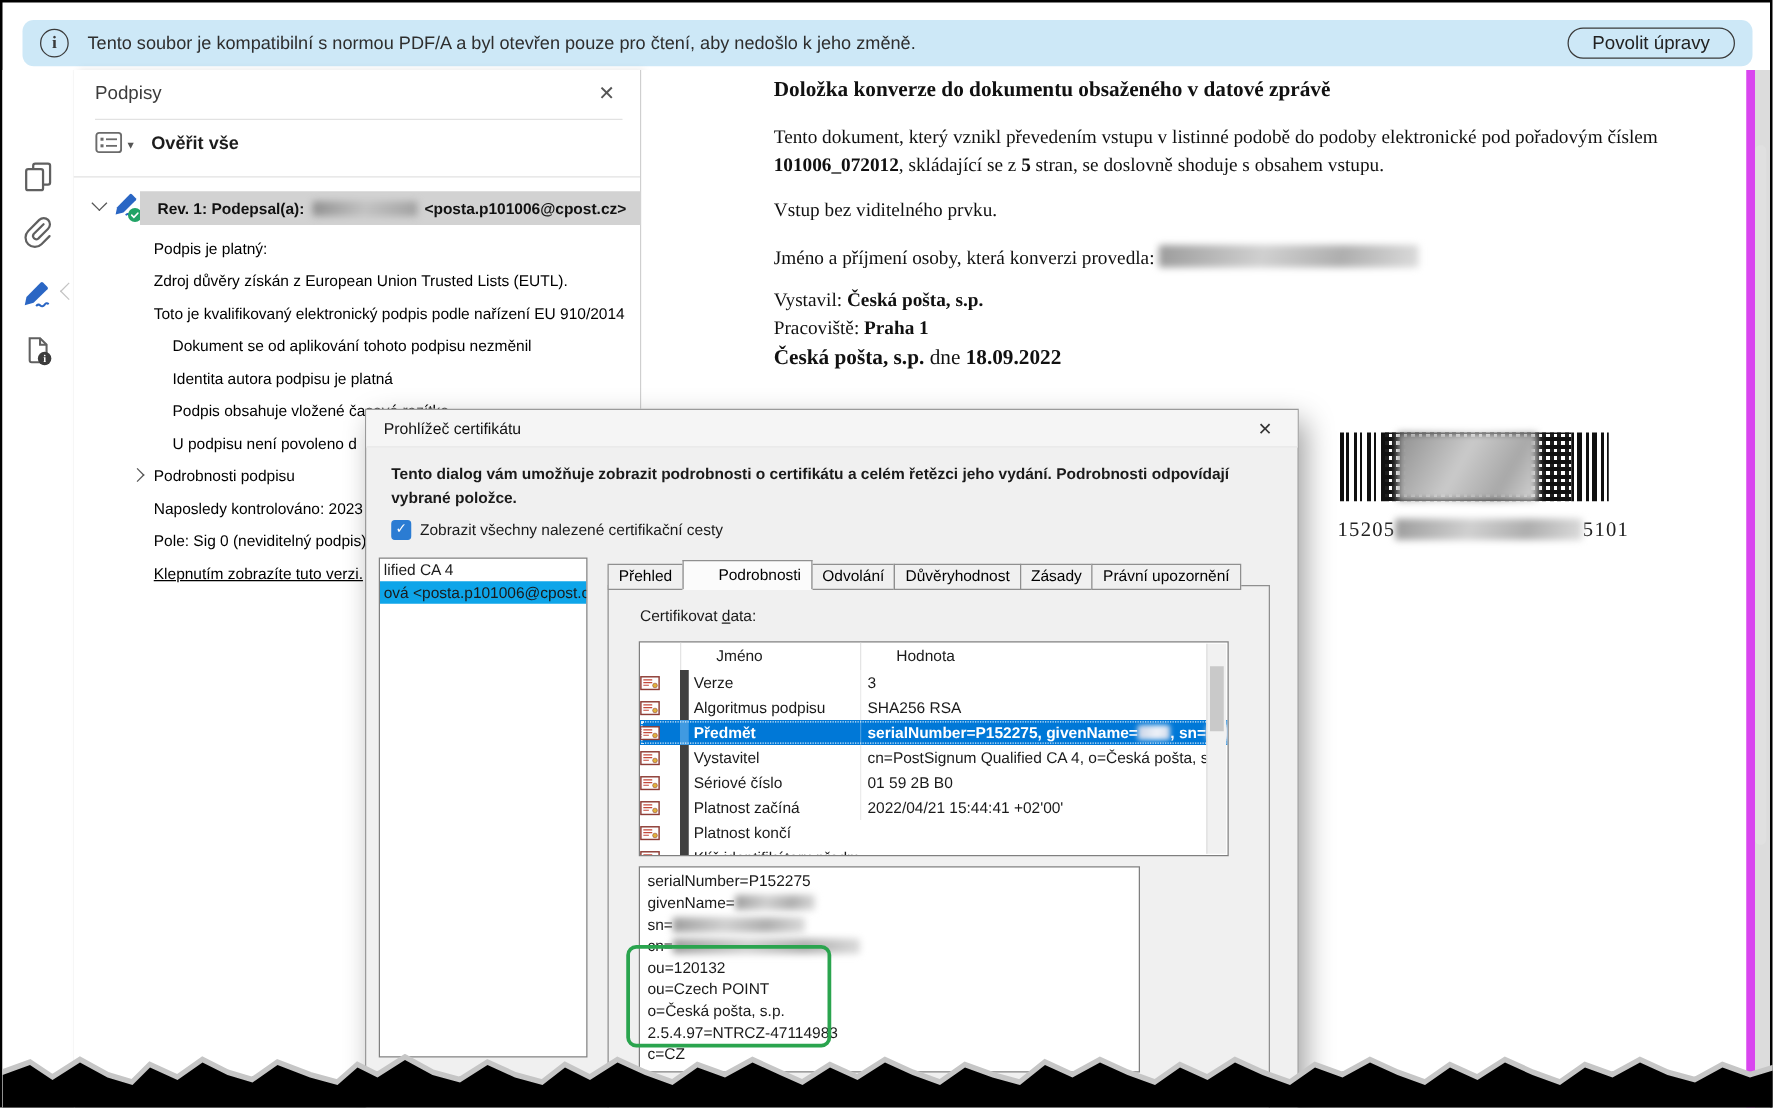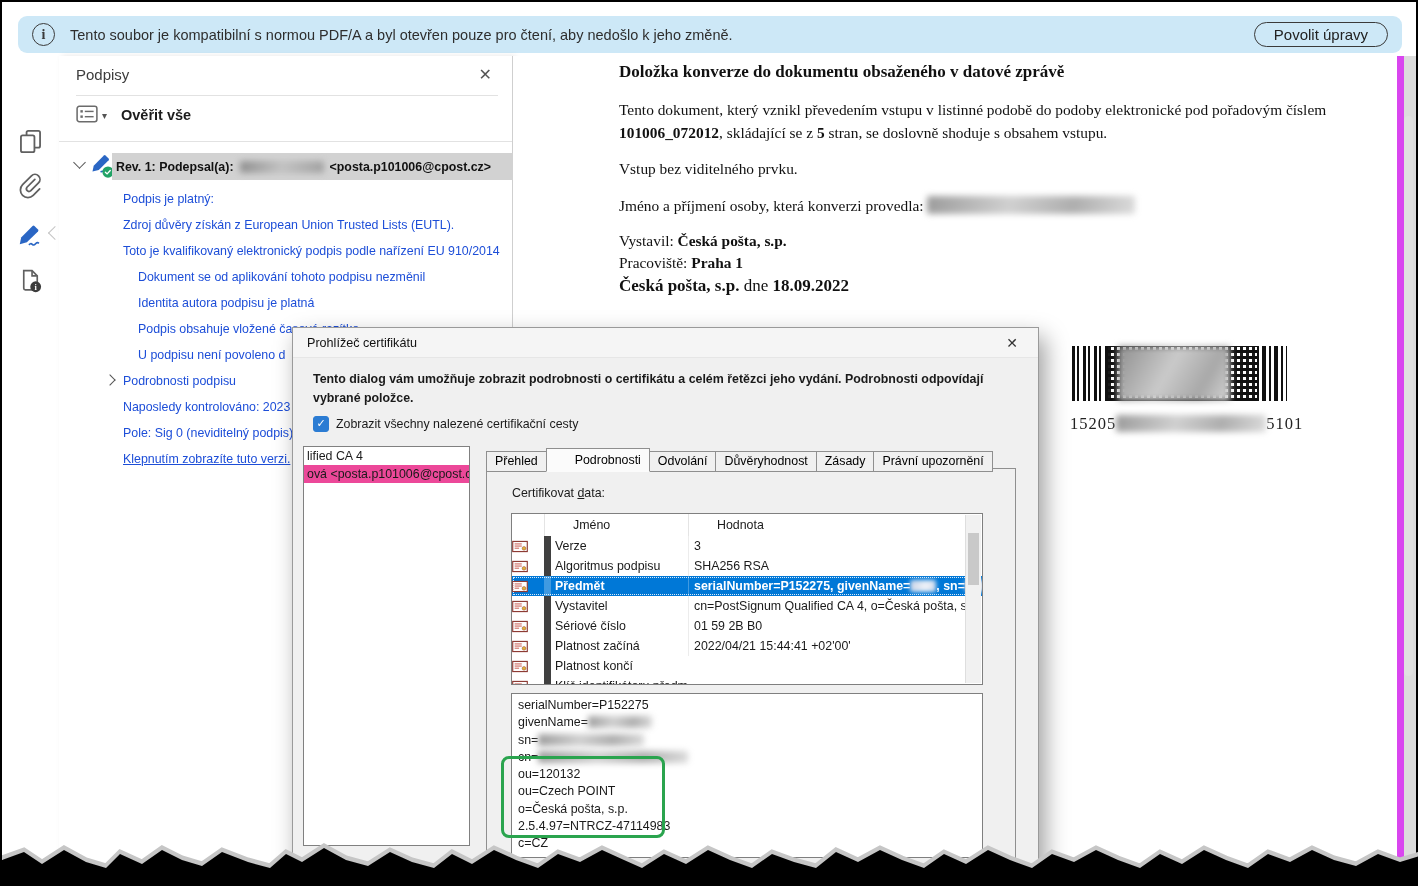--- a/index.html
+++ b/index.html
@@ -32,24 +32,24 @@
   .sp-opts{position:absolute;left:17px;top:49px;width:22px;height:18px;background:none;border:none;padding:0;cursor:pointer;}
   .sp-caret{position:absolute;left:43px;top:54px;font-size:10px;color:#555;}
   .sp-verify{position:absolute;left:62px;top:51px;font-size:14.5px;font-weight:bold;color:#1c1c1c;}
   .sp-hr2{position:absolute;left:0;right:0;top:85px;border-top:1px solid #e2e2e2;}
 
   .sig-chev{position:absolute;left:16px;top:102px;width:8px;height:8px;border-right:1.6px solid #555;
             border-bottom:1.6px solid #555;transform:rotate(45deg);cursor:pointer;}
   .sig-pen{position:absolute;left:31px;top:95px;width:24px;height:24px;}
   .sig-badge{position:absolute;left:43px;top:110px;width:12px;height:12px;}
   .sig-row{position:absolute;left:53px;top:97px;width:404px;height:27px;background:#d2d2d2;
-           display:flex;align-items:center;padding:0 4px;box-sizing:border-box;cursor:pointer;}
+           display:flex;align-items:center;padding:0 14px;box-sizing:border-box;cursor:pointer;}
   .sig-row .lbl{font-size:12.4px;font-weight:bold;color:#111;white-space:nowrap;}
   .msgs{position:absolute;left:0;top:130px;right:0;}
-  .msg{height:26px;line-height:26px;font-size:12.4px;color:#1d4ed8;padding-left:64px;white-space:nowrap;overflow:hidden;}
+  .msg{height:26px;line-height:26px;font-size:12.4px;color:#000000;padding-left:64px;white-space:nowrap;overflow:hidden;}
   .msg.lvl2{padding-left:79px;}
   .msg.link{text-decoration:underline;cursor:pointer;}
   .msg-chev{position:absolute;left:47px;margin-top:8px;width:7px;height:7px;border-right:1.6px solid #555;
             border-top:1.6px solid #555;transform:rotate(45deg);}
 
   
   .doc{position:absolute;left:511px;top:54px;right:0;bottom:0;background:#dcdcdc;}
   .page{position:absolute;left:0;top:0;width:884px;bottom:0;background:#fff;border-right:7px solid #d946ef;}
   .doc-serif{font-family:"Liberation Serif",serif;color:#111;}
   .d-title{position:absolute;left:106px;top:6px;font-size:17px;font-weight:bold;}
@@ -87,21 +87,21 @@
   .dlg-title .t{font-size:12.6px;color:#111;}
   .dlg-close{margin-left:auto;background:none;border:none;font-size:14px;color:#333;cursor:pointer;}
   .dlg-intro{position:absolute;left:20px;top:42px;width:682px;font-weight:bold;line-height:18.5px;}
   .dlg-chkrow{position:absolute;left:20px;top:88px;display:flex;align-items:center;cursor:pointer;}
   .chk{width:14px;height:14px;background:#2b7cd3;border:1px solid #2b7cd3;border-radius:3px;color:#fff;
        font-size:11px;line-height:13px;text-align:center;}
   .chk-lbl{margin-left:7px;}
   .tree{position:absolute;left:10px;top:118px;width:167px;height:400px;background:#fff;border:1px solid #808080;
         box-sizing:border-box;overflow:hidden;}
   .tree-item{padding:2px 3px;white-space:nowrap;cursor:pointer;}
-  .tree-item.sel{background:#ec4899;text-align:center;}
+  .tree-item.sel{background:#0ea5e9;text-align:center;}
 
   .tabs{position:absolute;left:193px;top:120px;display:flex;align-items:flex-end;z-index:2;}
   .tab{border:1px solid #8f8f8f;background:#f0f0f0;padding:2px 8px 3px;margin-right:-1px;font-size:12.4px;
        font-family:inherit;cursor:pointer;white-space:nowrap;text-align:center;}
   .tab.active{background:#fbfbfb;padding-top:4px;padding-bottom:4px;border-bottom:1px solid #fbfbfb;position:relative;z-index:3;padding-left:28px;}
   .tabpanel{position:absolute;left:193px;top:140px;width:530px;height:425px;border:1px solid #8f8f8f;
             background:#f0f0f0;box-sizing:border-box;}
   .cd-label{position:absolute;left:25px;top:17px;}
   .accel{text-decoration:underline;}
 
@@ -114,21 +114,21 @@
   .trow .cv{border-left:1px solid #ececec;padding-left:5px;}
   .trow.head .cn,.trow.head .cv{border-left:1px solid #e4e4e4;padding-left:28px;}
   .trow .ci{display:flex;justify-content:center;align-items:center;}
   .trow.sel{background:#0078d7;color:#fff;outline:1px dotted rgba(255,255,255,.85);outline-offset:-2px;}
   .trow.sel .cn,.trow.sel .cv{border-left-color:rgba(255,255,255,.25);font-weight:bold;}
   .r-blue{display:inline-block;vertical-align:-2px;height:12px;border-radius:2px;filter:blur(2px);
           background:linear-gradient(100deg,#c6d2e6,#eef2f8 60%,#cdd8ea);}
   .vscroll{position:absolute;right:1px;top:1px;bottom:1px;width:15px;background:#f1f1f1;border-left:1px solid #dedede;}
   .vthumb{position:absolute;left:2px;right:2px;top:18px;height:52px;background:#c9c9c9;}
 
-  .details{position:absolute;left:24px;top:224px;width:472px;height:165px;background:#fff;border:1px solid #7f7f7f;
+  .details{position:absolute;left:24px;top:224px;width:401px;height:165px;background:#fff;border:1px solid #7f7f7f;
            box-sizing:border-box;padding:3px 6px;line-height:17.3px;overflow:hidden;}
   .dline{white-space:nowrap;}
   .r-d1{width:64px;height:12px;vertical-align:-2px;}
   .r-d2{width:106px;height:12px;vertical-align:-2px;}
   .r-d3{width:150px;height:12px;vertical-align:-2px;}
   .green-annot{position:absolute;left:14px;top:287px;width:158px;height:76px;border:3.5px solid #2aa44e;
                border-radius:8px;z-index:4;pointer-events:none;}
 
   
   .torn{position:absolute;left:0;top:841px;width:1418px;height:45px;z-index:50;}

